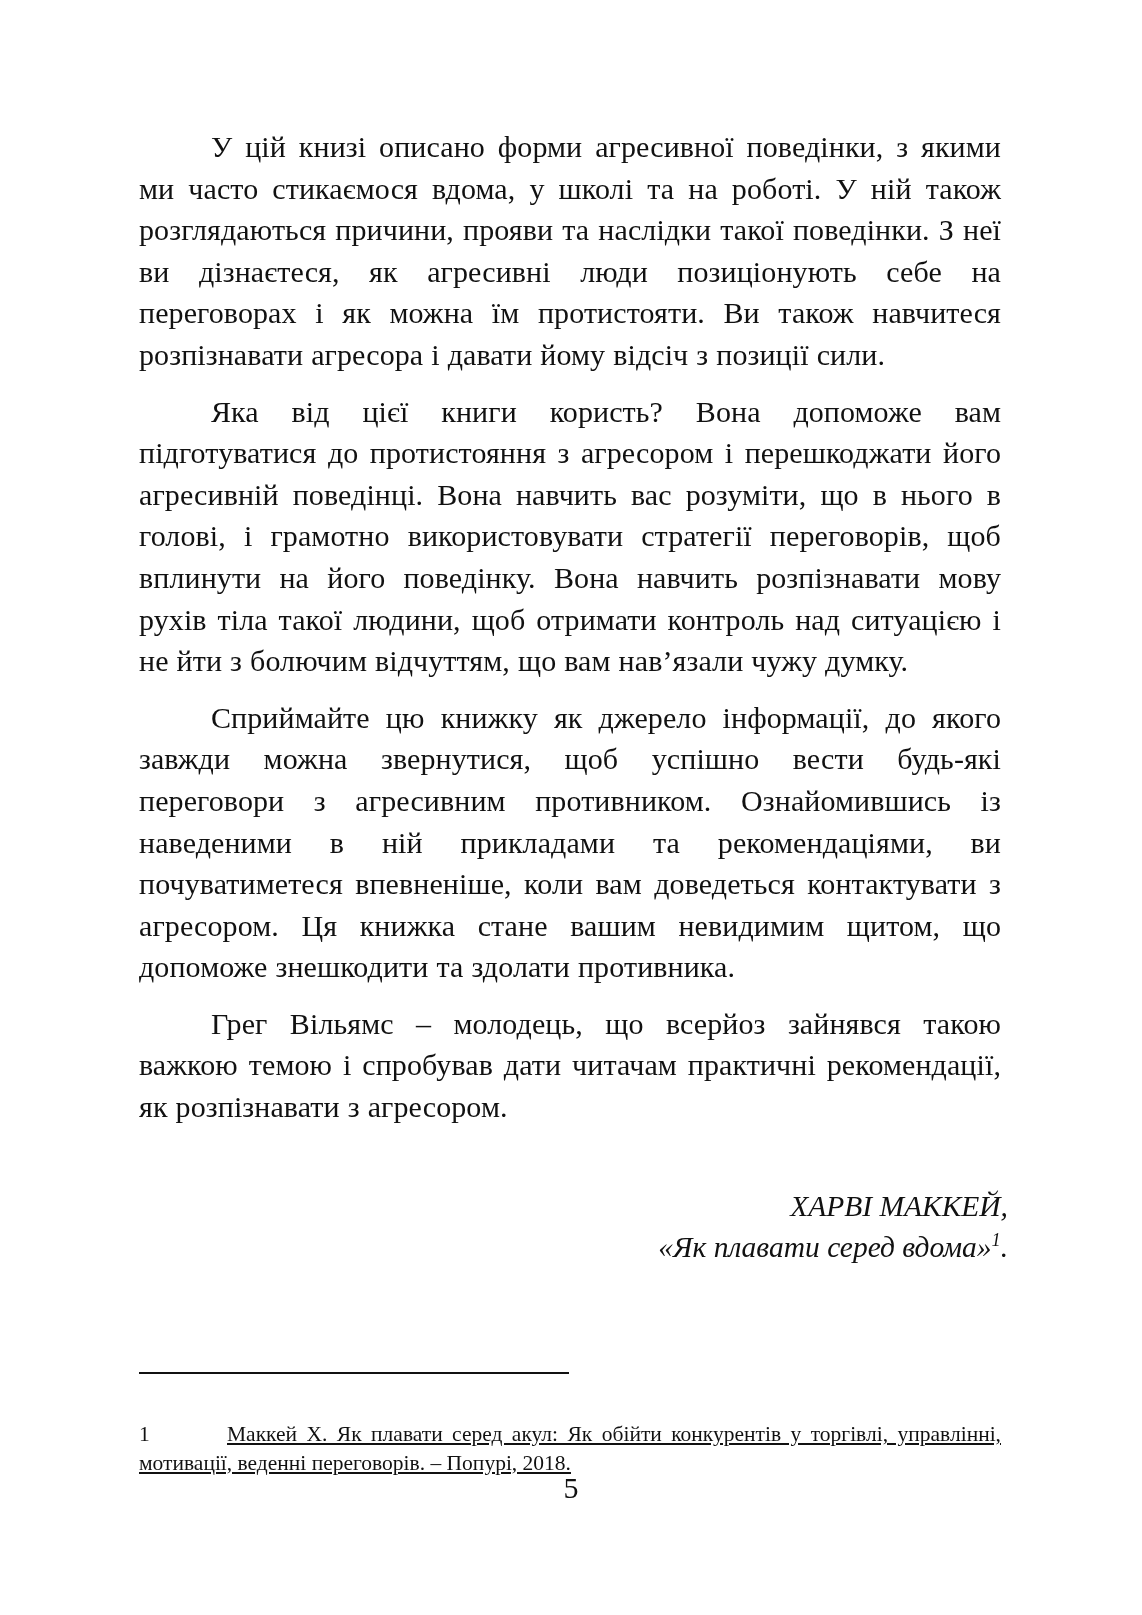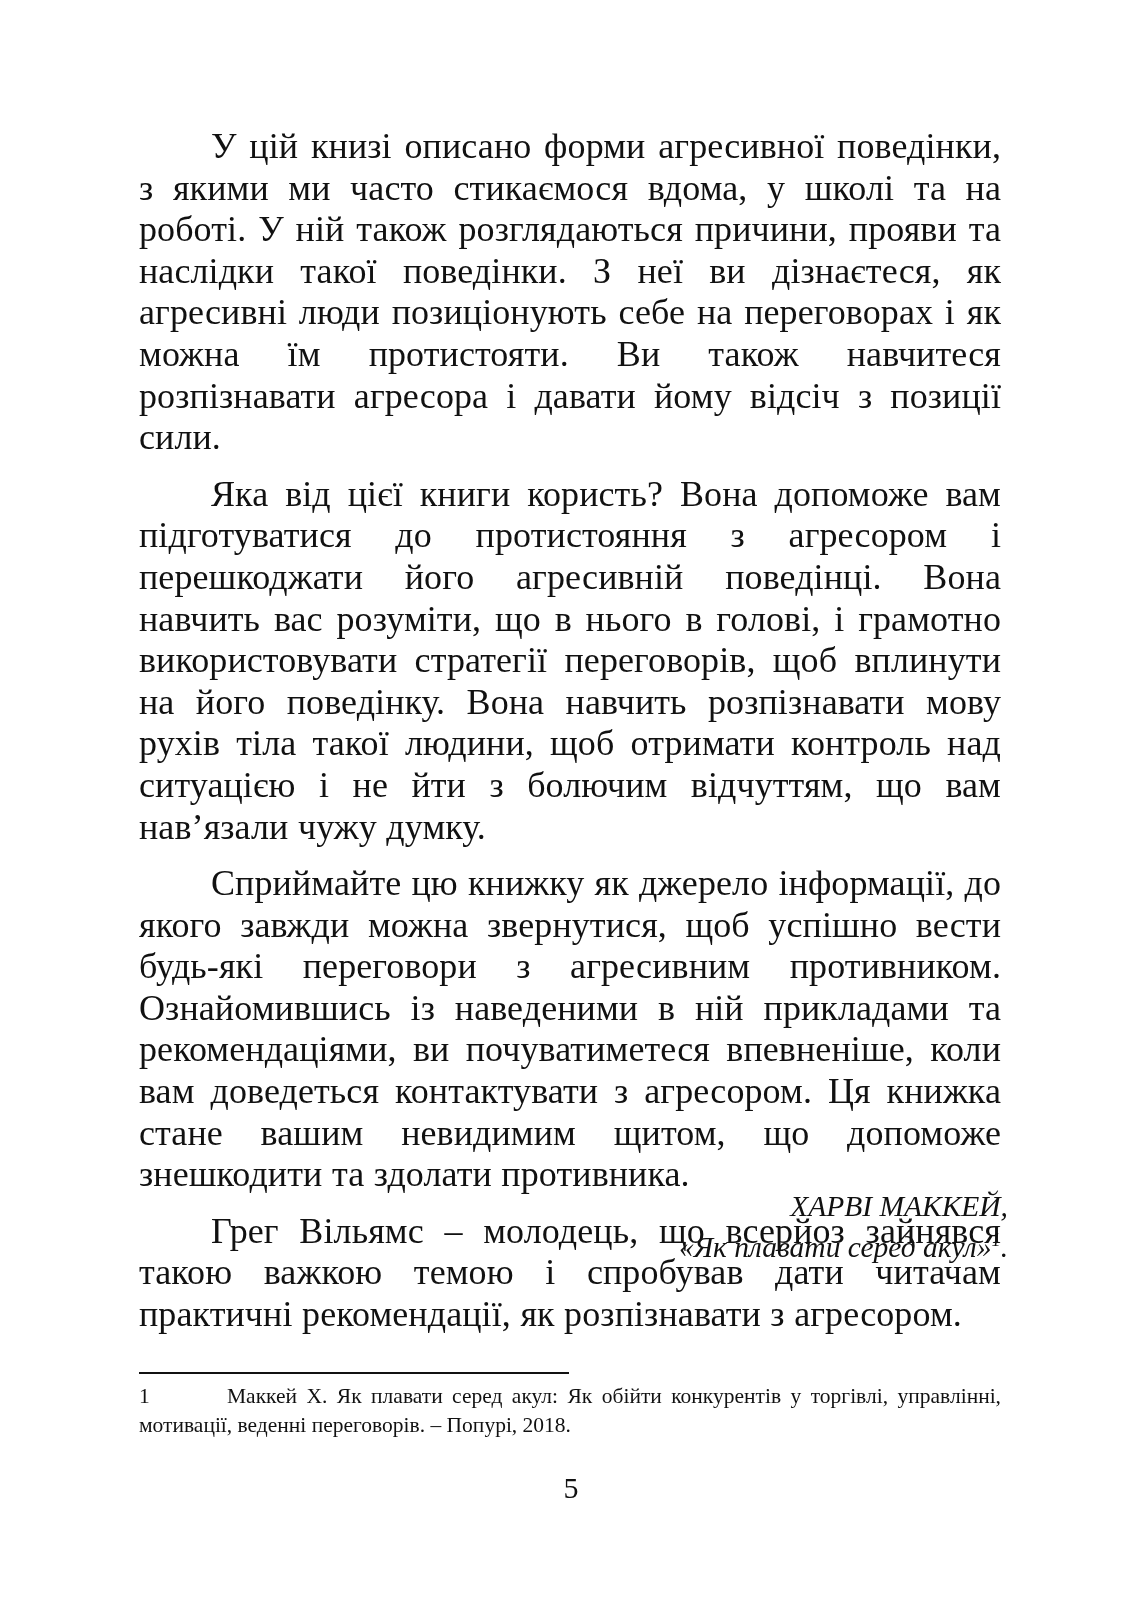--- a/index.html
+++ b/index.html
@@ -21,21 +21,21 @@
   .text-column {
     position: absolute;
     left: 139px;
     top: 126px;
     width: 862px;
   }
   p.body-par {
     margin: 0;
     text-align: justify;
     text-indent: 72px;
-    font-size: 36px;
+    font-size: 30px;
     line-height: 41.6px;
     letter-spacing: 0.1px;
     word-spacing: 0.4px;
     hyphens: manual;
   }
   p.body-par + p.body-par {
     margin-top: 15px;
   }
   .signature {
     position: absolute;
@@ -60,25 +60,26 @@
     position: absolute;
     left: 139px;
     top: 1372px;
     width: 430px;
     height: 2px;
     background: #111111;
   }
   .footnote {
     position: absolute;
     left: 139px;
-    top: 1382px;
+    top: 1420px;
     width: 862px;
     font-size: 21.5px;
     line-height: 28.5px;
     text-align: justify;
+    text-decoration: underline;
   }
   .footnote .fn-marker {
     display: inline-block;
     width: 88px;
   }
   .page-number {
     position: absolute;
     left: 0;
     top: 1470px;
     width: 1142px;
@@ -94,21 +95,21 @@
 
   <div class="text-column">
     <p class="body-par">У цій книзі описано форми агресивної поведінки, з якими ми часто стикаємося вдома, у школі та на роботі. У ній також розглядаються причини, прояви та наслідки такої поведінки. З неї ви дізнаєтеся, як агресивні люди позиціонують себе на переговорах і як можна їм протистояти. Ви також навчитеся розпізнавати агресора і давати йому відсіч з позиції сили.</p>
     <p class="body-par">Яка від цієї книги користь? Вона допоможе вам підготуватися до протистояння з агресором і перешкоджати його агресивній поведінці. Вона навчить вас розуміти, що в нього в голові, і грамотно використовувати стратегії переговорів, щоб вплинути на його поведінку. Вона навчить розпізнавати мову рухів тіла такої людини, щоб отримати контроль над ситуацією і не йти з болючим відчуттям, що вам нав’язали чужу думку.</p>
     <p class="body-par">Сприймайте цю книжку як джерело інформації, до якого завжди можна звернутися, щоб успішно вести будь-які переговори з агресивним противником. Ознайомившись із наведеними в ній прикладами та рекомендаціями, ви почуватиметеся впевненіше, коли вам доведеться контактувати з агресором. Ця книжка стане вашим невидимим щитом, що допоможе знешкодити та здолати противника.</p>
     <p class="body-par">Грег Вільямс – молодець, що всерйоз зайнявся такою важкою темою і спробував дати читачам практичні рекомендації, як розпізнавати з агресором.</p>
   </div>
 
   <div class="signature">
     <div>ХАРВІ МАККЕЙ,</div>
-    <div><span>«Як плавати серед акул»</span><span class="sig-sup">1</span><span>.</span></div>
+    <div><span>«Як плавати серед вдома»</span><span class="sig-sup">1</span><span>.</span></div>
   </div>
 
   <div class="footnote-rule"></div>
 
   <div class="footnote">
     <span class="fn-marker">1</span><span>Маккей Х. Як плавати серед акул: Як обійти конкурентів у торгівлі, управлінні, мотивації, веденні переговорів. – Попурі, 2018.</span>
   </div>
 
   <div class="page-number">5</div>
 

